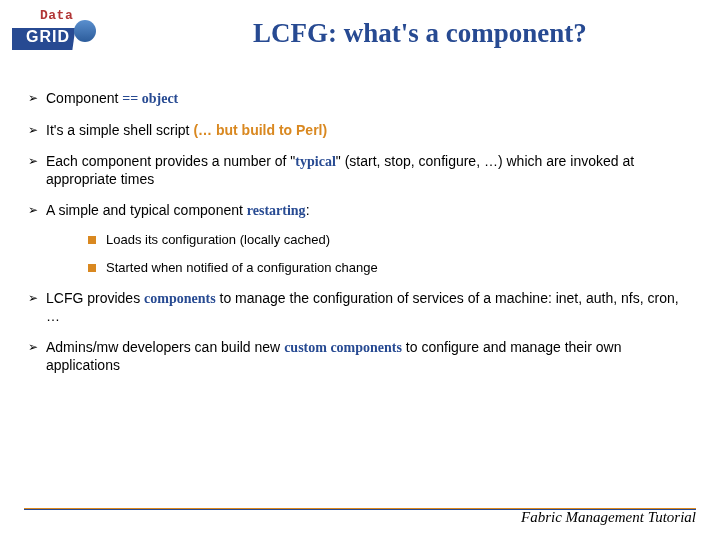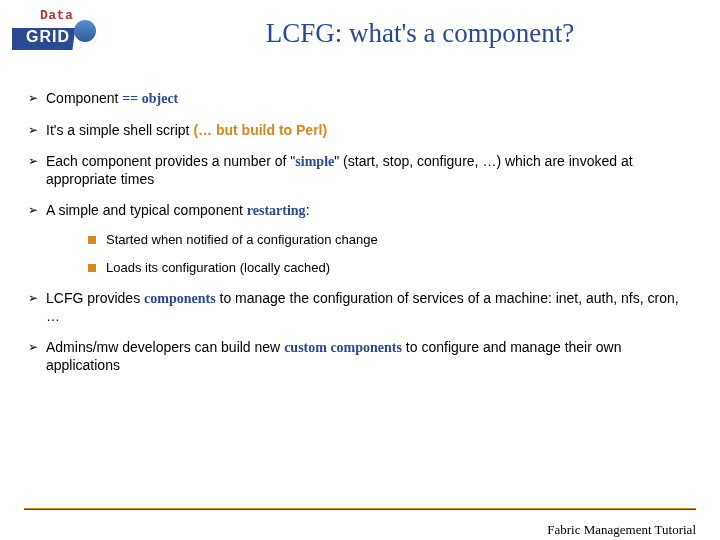--- a/index.html
+++ b/index.html
@@ -22,21 +22,21 @@
     .logo-shape { position: absolute; top: 16px; left: 0; width: 90px; height: 30px; }
     .logo-text2 { font-size: 16px; font-weight: bold; color: #fff; position: absolute; top: 20px; left: 14px; letter-spacing: 1px; font-family: Arial, sans-serif;}
     .logo-globe { position: absolute; top: 12px; left: 62px; width: 22px; height: 22px; border-radius: 50%; background: linear-gradient(#5a8fce,#2c5c9b); }
 
     .title {
       position: absolute;
       top: 18px;
       left: 150px;
       right: 30px;
       font-size: 27px;
-      font-weight: normal;
+      font-weight: bold;
       color: #274a92;
       text-align: center;
       font-family: "Comic Sans MS", cursive;
     }
     .content {
       position: absolute;
       top: 90px;
       left: 28px;
       right: 24px;
       font-size: 14px;
@@ -86,25 +86,26 @@
       position: absolute;
       bottom: 30px;
       left: 24px;
       right: 24px;
       height: 0;
       border-top: 1px solid #d98820;
       border-bottom: 1px solid #274a92;
     }
     .footer-text {
       position: absolute;
-      bottom: 2px;
+      bottom: 14px;
       right: 24px;
-      font-size: 13px;
+      font-size: 15px;
       font-family: "Times New Roman", serif;
       color: #000;
+      font-style: italic;
     }
   </style>
 </head>
 <body>
 
 <div class="logo">
   <div class="logo-text1">Data</div>
   <svg class="logo-shape" viewBox="0 0 90 30">
     <rect x="0" y="4" width="64" height="22" fill="#274a92" transform="skewX(-8)"></rect>
   </svg>
@@ -121,36 +122,36 @@
     <span class="btxt"><span>Component </span><span class="hl-blue">== object</span><span></span></span>
   </div>
 
   <div class="bullet-item">
     <span class="arrow">➢</span>
     <span class="btxt"><span>It's a simple shell script </span><span class="hl-orange">(… but build to Perl)</span><span></span></span>
   </div>
 
   <div class="bullet-item">
     <span class="arrow">➢</span>
-    <span class="btxt"><span>Each component provides a number of "</span><span class="hl-blue">simple</span><span>" (start, stop, configure, …) which are invoked at appropriate times</span></span>
+    <span class="btxt"><span>Each component provides a number of "</span><span class="hl-blue">typical</span><span>" (start, stop, configure, …) which are invoked at appropriate times</span></span>
   </div>
 
   <div class="bullet-item tight">
     <span class="arrow">➢</span>
     <span class="btxt"><span>A simple and typical component </span><span class="hl-blue">restarting</span><span>:</span></span>
   </div>
 
   <div class="sub-list">
     <div class="sub-item">
       <span class="sq"></span>
-      <span class="sub-txt">Started when notified of a configuration change</span>
+      <span class="sub-txt">Loads its configuration (locally cached)</span>
     </div>
     <div class="sub-item">
       <span class="sq"></span>
-      <span class="sub-txt">Loads its configuration (locally cached)</span>
+      <span class="sub-txt">Started when notified of a configuration change</span>
     </div>
   </div>
 
   <div class="bullet-item">
     <span class="arrow">➢</span>
     <span class="btxt"><span>LCFG provides </span><span class="hl-blue">components</span><span> to manage the configuration of services of a machine: inet, auth, nfs, cron, …</span></span>
   </div>
 
   <div class="bullet-item">
     <span class="arrow">➢</span>

